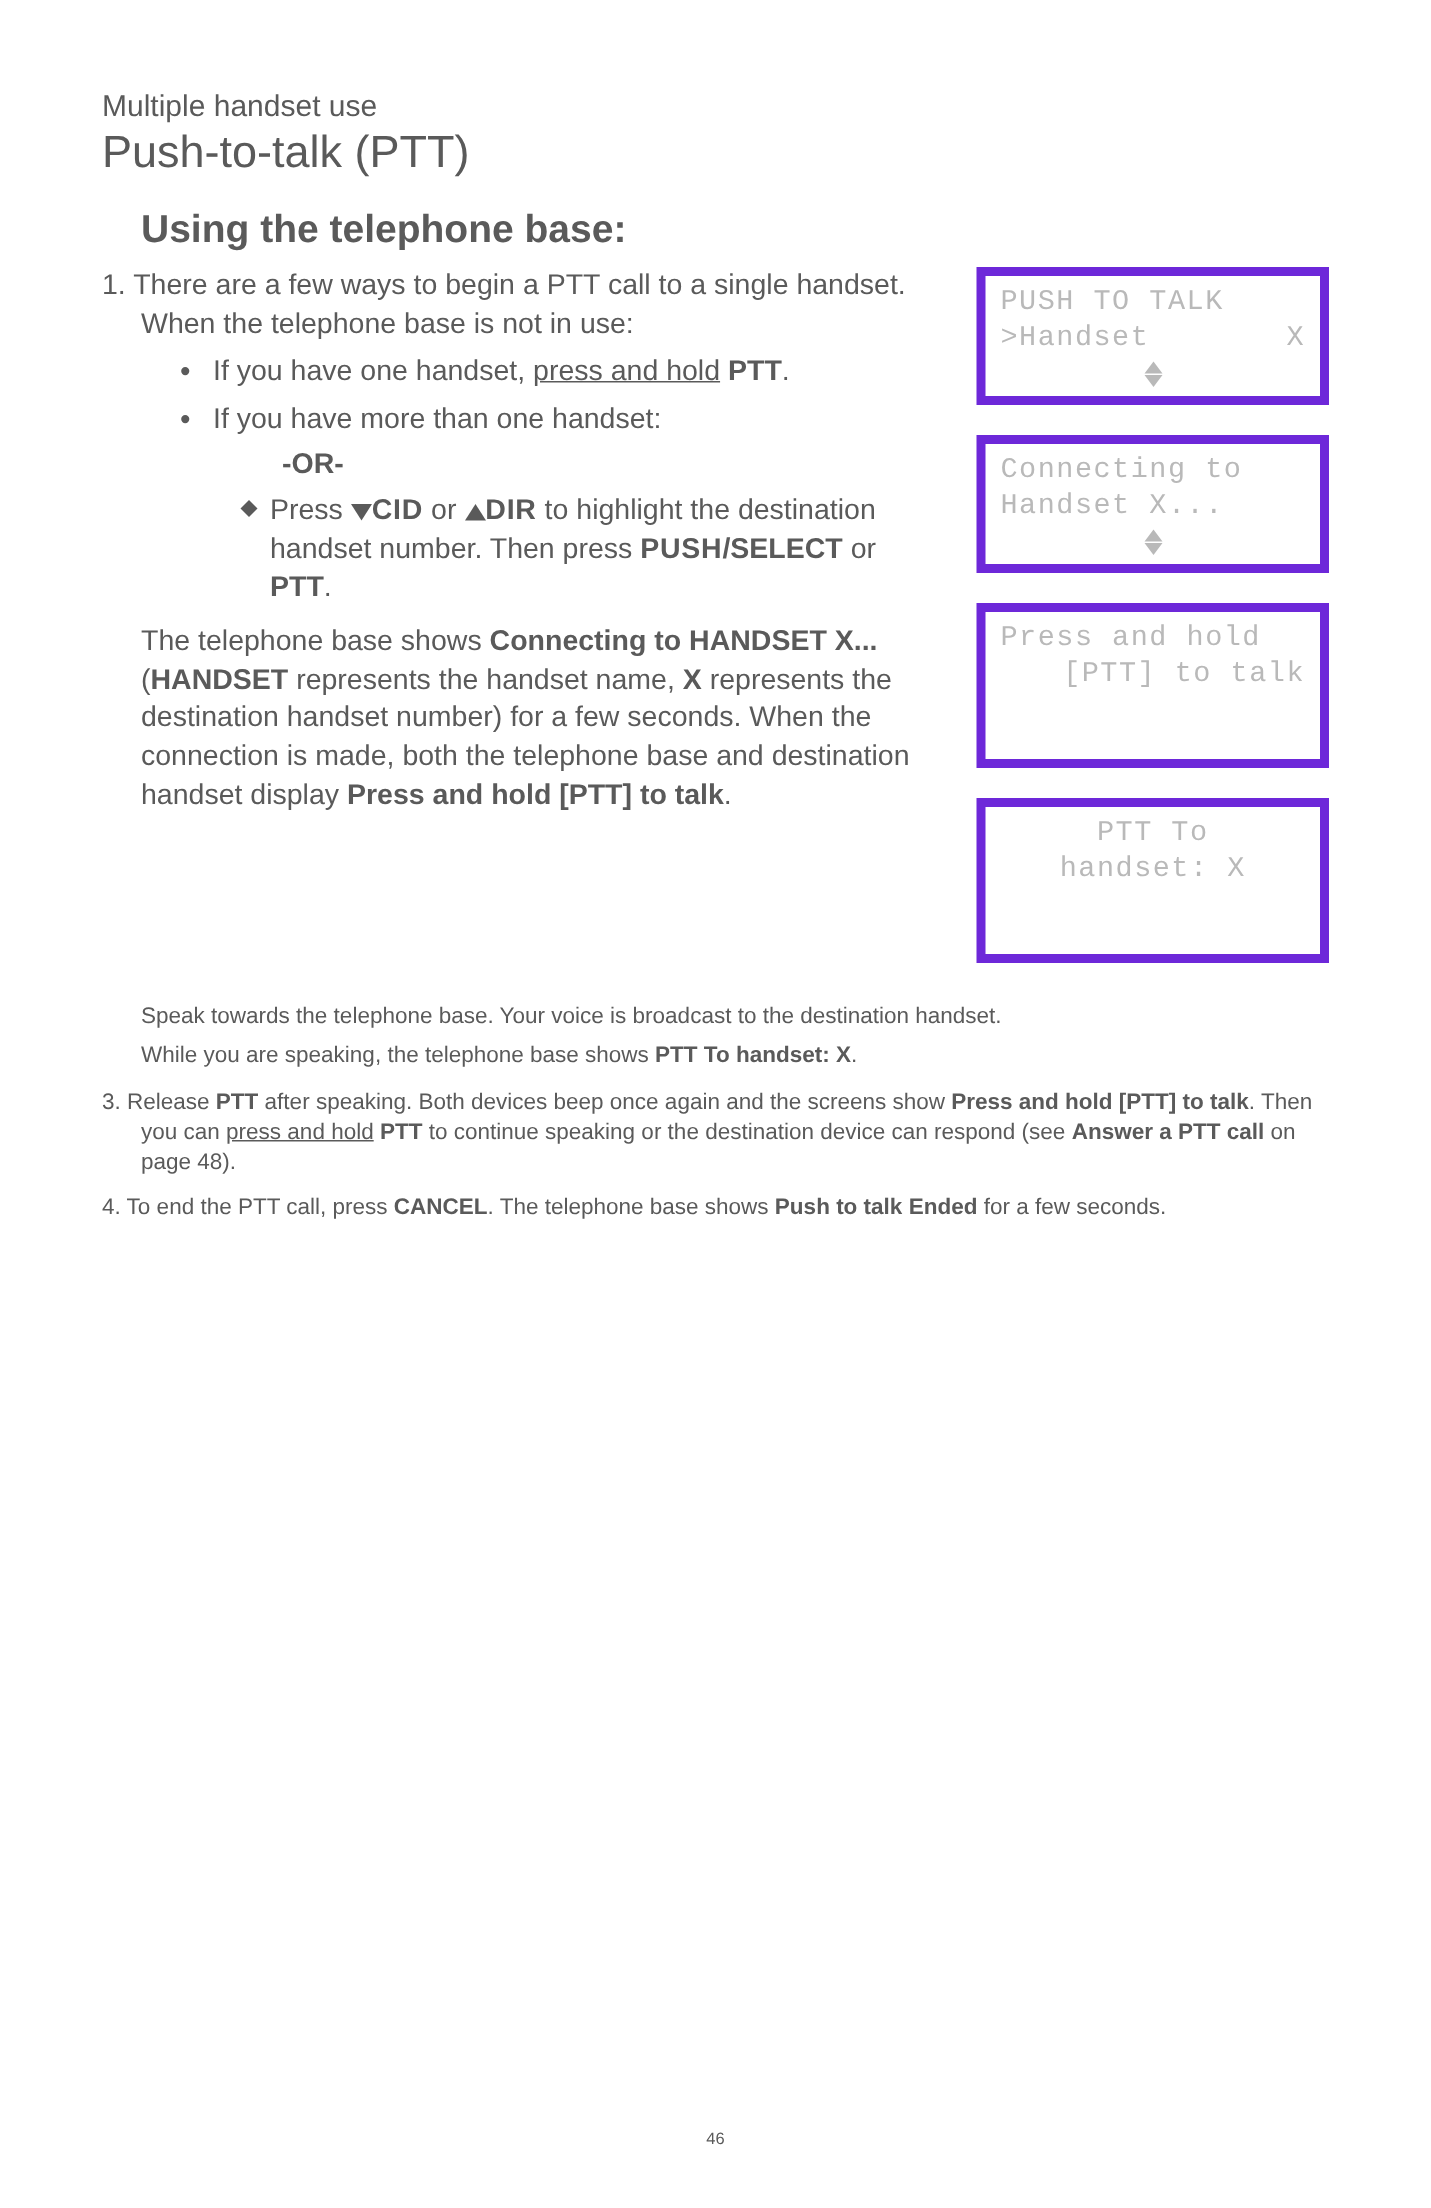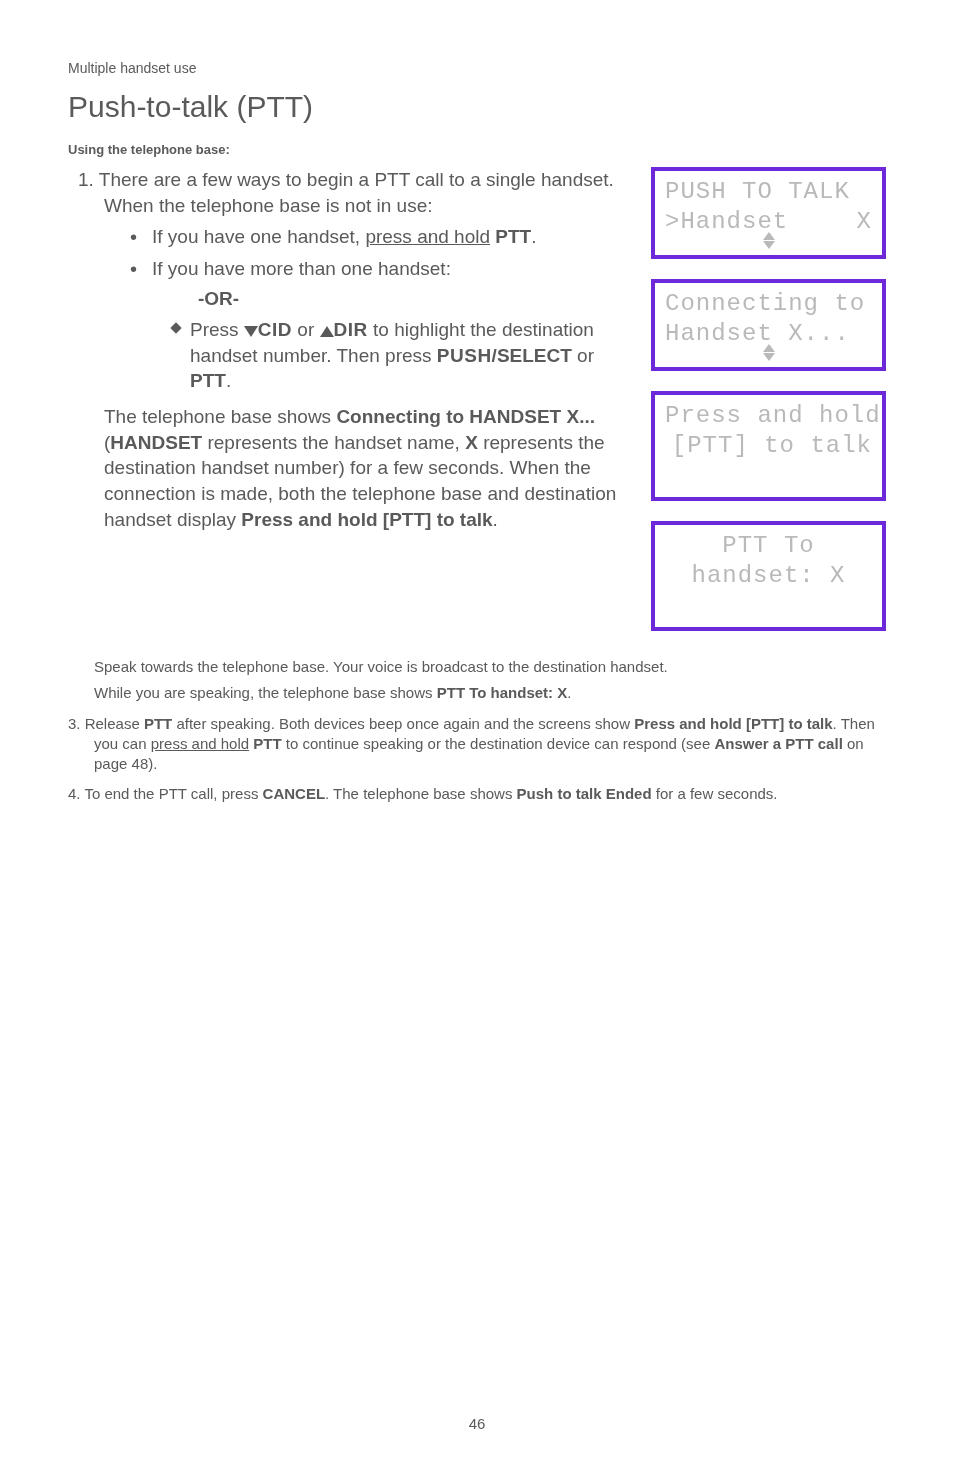--- a/index.html
+++ b/index.html
@@ -1,21 +1,21 @@
 <!DOCTYPE html>
 <html><head>
 <meta charset="utf-8">
 <style>
   * { box-sizing: border-box; margin: 0; padding: 0; }
   html, body { width: 954px; height: 1472px; background: #fff; font-family: Arial, Helvetica, sans-serif; color: #5a5a5a; }
   .page { padding: 60px 68px 0 68px; position: relative; height: 100%; }
-  .overline { font-size: 14px; margin-bottom: 14px; }
+  .overline { font-size: 20px; margin-bottom: 2px; }
   h1.title { font-size: 30px; font-weight: 400; margin-bottom: 18px; }
-  h2.subheading { font-size: 13px; font-weight: 700; margin-bottom: 10px; }
-  .content-row { display: flex; gap: 24px; margin-left: 10px; }
+  h2.subheading { font-size: 26px; font-weight: 700; margin-bottom: 10px; margin-left: 26px; }
+  .content-row { display: flex; gap: 24px; }
   .left-col { flex: 1; font-size: 19px; line-height: 1.35; }
   .right-col { width: 235px; flex-shrink: 0; }
   ol.main-list { list-style: none; padding-left: 0; }
   ol.main-list > li { margin-bottom: 10px; }
   .li-num { display: inline; }
   .li-body { display: inline; }
   ul.bullets { list-style: none; padding-left: 26px; margin-top: 6px; }
   ul.bullets > li { position: relative; padding-left: 22px; margin-bottom: 6px; }
   ul.bullets > li::before { content: "•"; position: absolute; left: 0; top: 0; font-size: 20px; }
   ul.diamonds { list-style: none; padding-left: 20px; margin-top: 4px; }
@@ -25,31 +25,31 @@
   b { font-weight: 700; }
   .u { text-decoration: underline; }
   .sc { font-variant: small-caps; letter-spacing: 0.5px; }
   .tri-down, .tri-up { display: inline-block; width: 0; height: 0; border-left: 7px solid transparent; border-right: 7px solid transparent; vertical-align: middle; }
   .tri-down { border-top: 11px solid #5a5a5a; }
   .tri-up { border-bottom: 11px solid #5a5a5a; }
   .para { margin-top: 10px; margin-bottom: 10px; }
   .full-width { margin-top: 6px; font-size: 15px; line-height: 1.35; }
   .full-width > li { margin-bottom: 14px; }
   .full-width .indent-block { padding-left: 26px; margin-top: 6px; }
-  .lcd { border: 4px solid #6d28d9; padding: 6px 10px 6px 10px; margin-bottom: 20px; font-family: "Courier New", monospace; font-size: 24px; color: #b9b9b9; line-height: 1.25; height: 92px; position: relative; letter-spacing: 1px; }
+  .lcd { border: 6px solid #6d28d9; padding: 6px 10px 6px 10px; margin-bottom: 20px; font-family: "Courier New", monospace; font-size: 19px; color: #b9b9b9; line-height: 1.25; height: 92px; position: relative; letter-spacing: 1px; }
   .lcd .row1 { white-space: pre; }
   .lcd .row2 { white-space: pre; display: flex; justify-content: space-between; gap: 26px; }
   .lcd .row2b { white-space: pre; text-align: right; }
   .lcd .arrows { position: absolute; left: 50%; transform: translateX(-50%); bottom: 6px; display: flex; flex-direction: column; align-items: center; gap: 1px; }
   .lcd .mini-up, .lcd .mini-down { width: 0; height: 0; border-left: 6px solid transparent; border-right: 6px solid transparent; }
   .lcd .mini-up { border-bottom: 8px solid #b9b9b9; }
   .lcd .mini-down { border-top: 8px solid #b9b9b9; }
   .lcd.centered { text-align: center; }
   .lcd.tall { height: 110px; }
-  .page-num { position: absolute; bottom: 40px; left: 50%; transform: translateX(-50%); font-size: 15px; }
+  .page-num { position: absolute; bottom: 40px; left: 50%; transform: translateX(-50%); font-size: 11px; }
   .hanging { text-indent: -26px; padding-left: 26px; }
 </style>
 </head>
 <body>
 
 <div class="page">
   <div class="overline">Multiple handset use</div>
   <h1 class="title">Push-to-talk (PTT)</h1>
   <h2 class="subheading">Using the telephone base:</h2>
 

